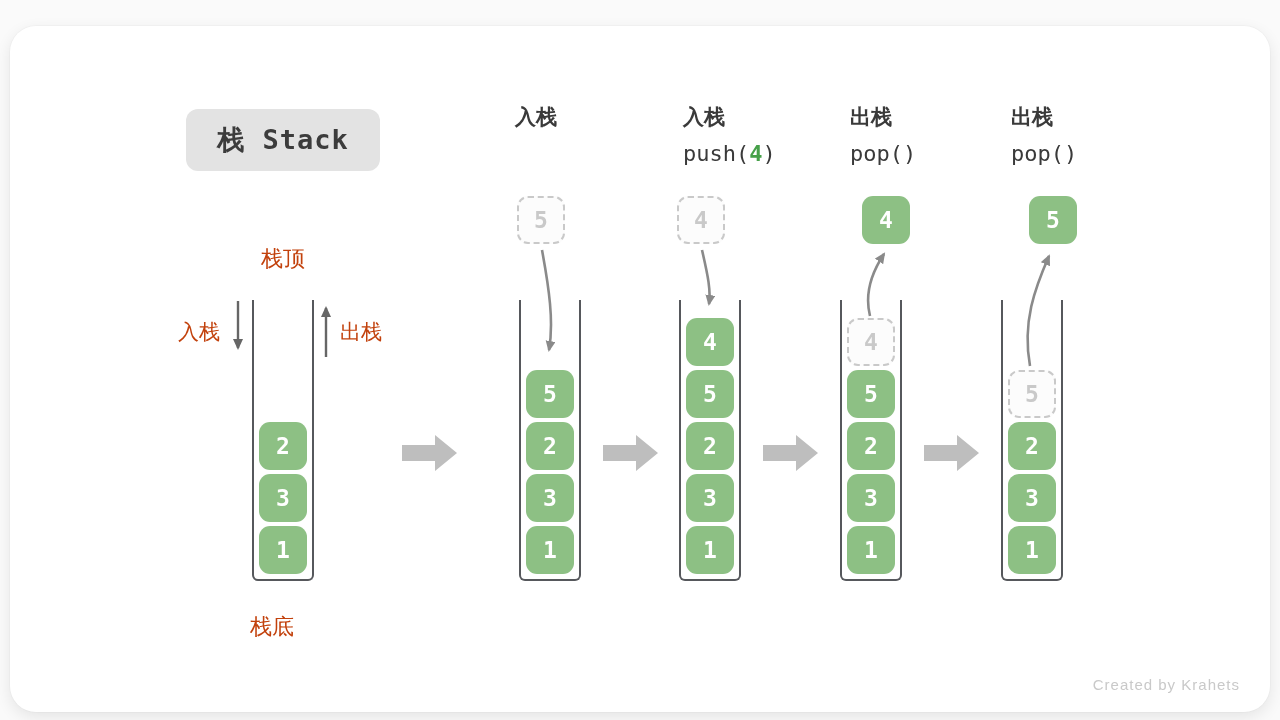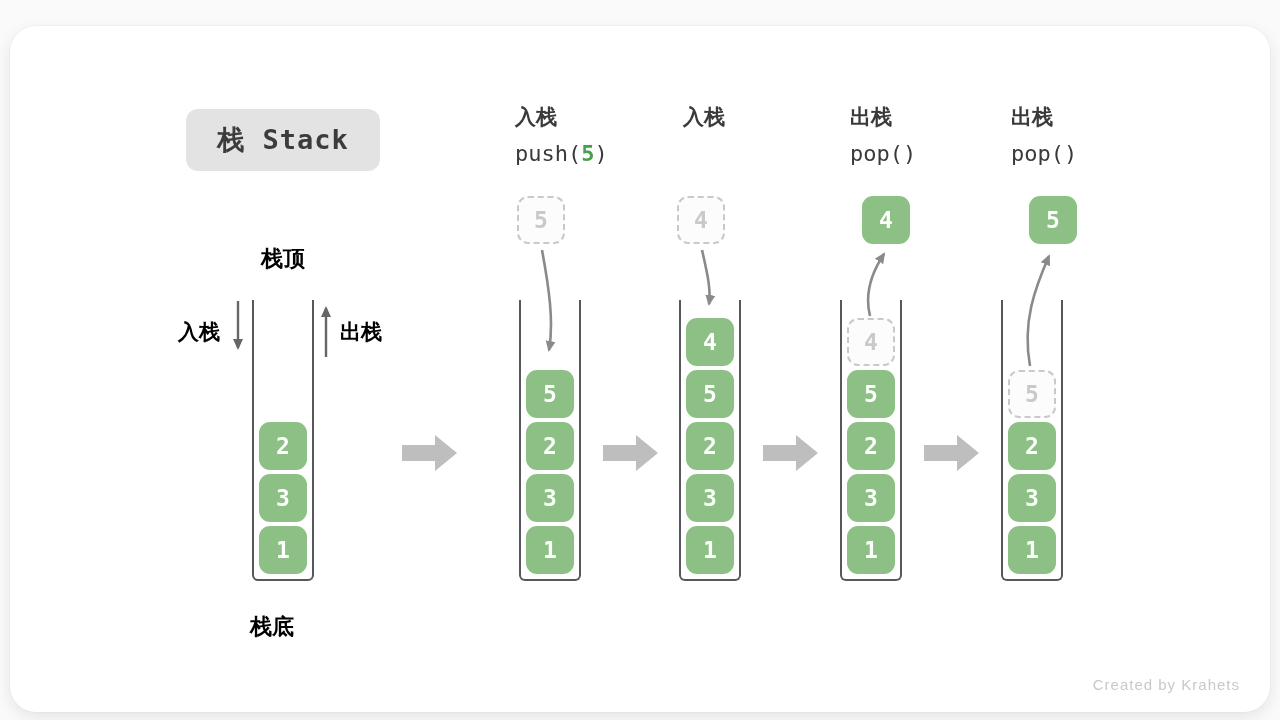--- a/index.html
+++ b/index.html
@@ -28,44 +28,44 @@
   .stack{position:absolute;top:300px;width:62px;height:281px;box-sizing:border-box;background:#FFFFFF;
          border-left:2px solid #56585C;border-right:2px solid #56585C;border-bottom:2px solid #56585C;
          border-bottom-left-radius:6px;border-bottom-right-radius:6px;
          display:flex;flex-direction:column;justify-content:flex-end;align-items:center;
          gap:4px;padding-bottom:5px;}
   .cell{width:48px;height:48px;flex:0 0 auto;border-radius:11px;background:#8DC084;color:#FFFFFF;
         display:flex;align-items:center;justify-content:center;box-sizing:border-box;
         font-family:"DejaVu Sans Mono","Liberation Mono",monospace;font-size:23px;font-weight:700;}
   .cell.ghost{background:#FCFCFC;border:2px dashed #C9C9C9;color:#C9C9C9;}
 
-  .cjk-label{position:absolute;font-size:22px;font-weight:700;color:#000000;}
+  .cjk-label{position:absolute;font-size:22px;font-weight:400;color:#c2410c;}
   .centered{width:80px;text-align:center;}
 
   .watermark{position:absolute;right:40px;top:676px;font-family:Liberation Sans, sans-serif;
              font-size:15px;color:#C9C9C9;letter-spacing:1px;}
 
   svg.overlay{position:absolute;left:0;top:0;width:1280px;height:720px;pointer-events:none;}
 </style>
 </head>
 <body>
 
 <div class="canvas">
   <div class="card"></div>
 
   <div class="title-box">
     <span>栈 Stack</span>
   </div>
 
   <div class="op" style="left:515px">
     <div class="op-name">入栈</div>
-    <div class="op-call"><span>push(</span><span class="arg">5</span><span>)</span></div>
   </div>
   <div class="op" style="left:683px">
     <div class="op-name">入栈</div>
+    <div class="op-call"><span>push(</span><span class="arg">4</span><span>)</span></div>
   </div>
   <div class="op" style="left:850px">
     <div class="op-name">出栈</div>
     <div class="op-call"><span>pop(</span><span class="arg"></span><span>)</span></div>
   </div>
   <div class="op" style="left:1011px">
     <div class="op-name">出栈</div>
     <div class="op-call"><span>pop(</span><span class="arg"></span><span>)</span></div>
   </div>
 

